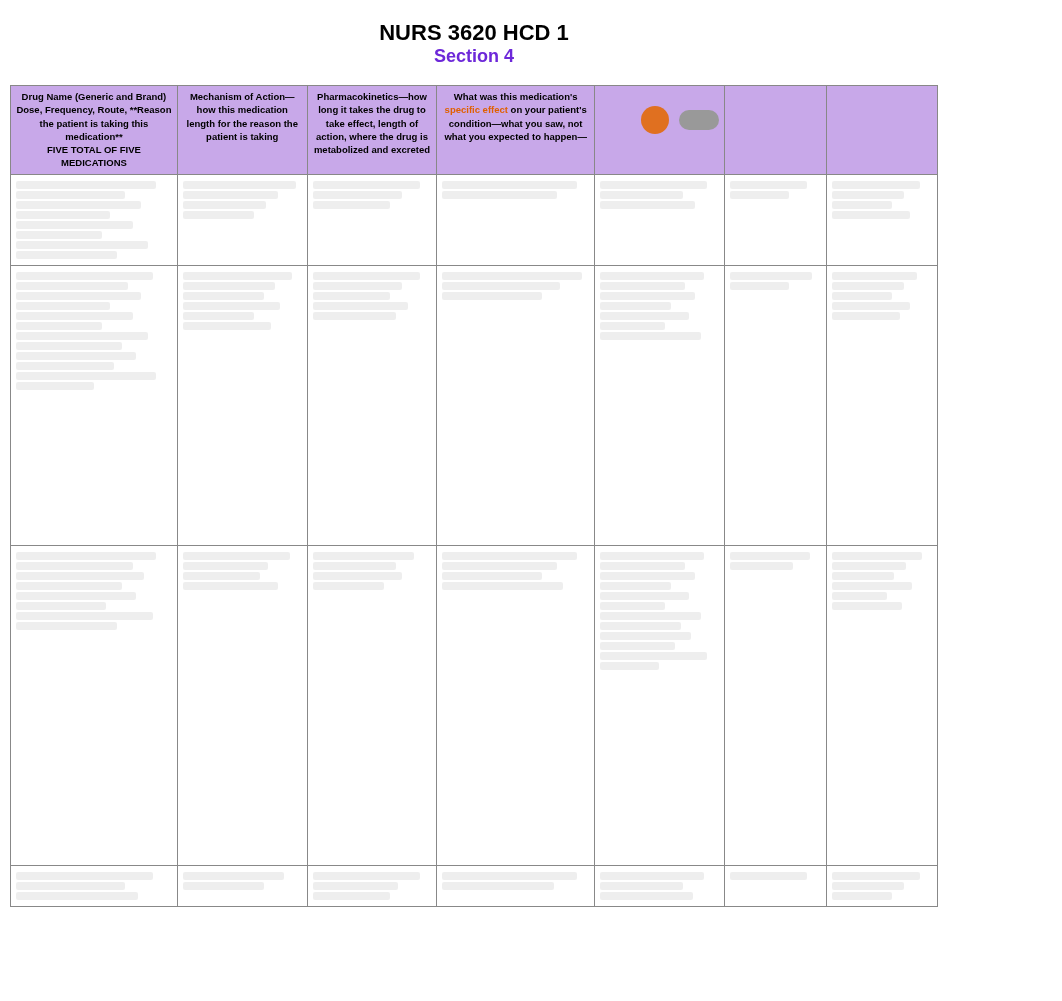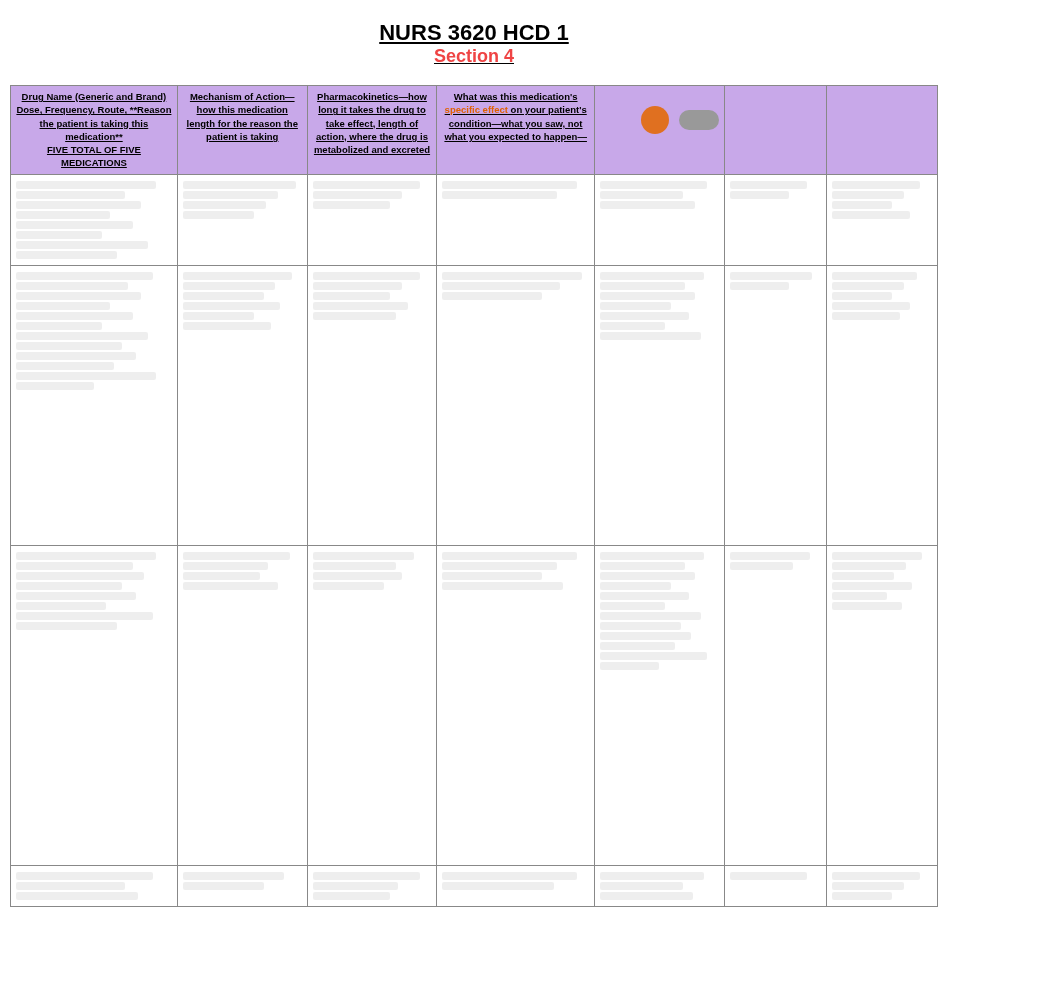--- a/index.html
+++ b/index.html
@@ -5,40 +5,39 @@
     * { box-sizing: border-box; margin: 0; padding: 0; }
     body {
       font-family: Arial, sans-serif;
       background: #fff;
       width: 1062px;
       min-height: 1001px;
     }
     .page-container {
       width: 948px;
       padding: 20px 10px 20px 10px;
-      text-decoration: underline;
     }
     .header {
       text-align: center;
       margin-bottom: 18px;
     }
     .header h1 {
       font-size: 22px;
       font-weight: bold;
       color: #000;
     }
     .header h2 {
       font-size: 20px;
       font-weight: bold;
       color: #000;
     }
     .header h3 {
       font-size: 18px;
       font-weight: bold;
-      color: #ef4444;
+      color: #6d28d9;
     }
     table {
       width: 100%;
       border-collapse: collapse;
       font-size: 9px;
     }
     th, td {
       border: 1px solid #888;
       padding: 4px 5px;
       vertical-align: top;

